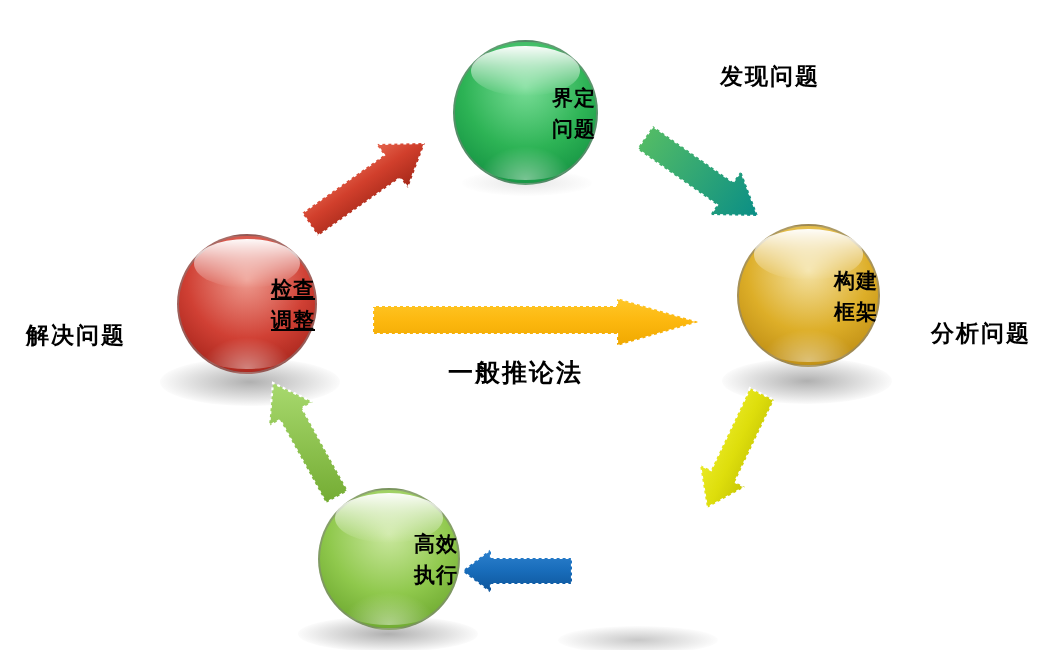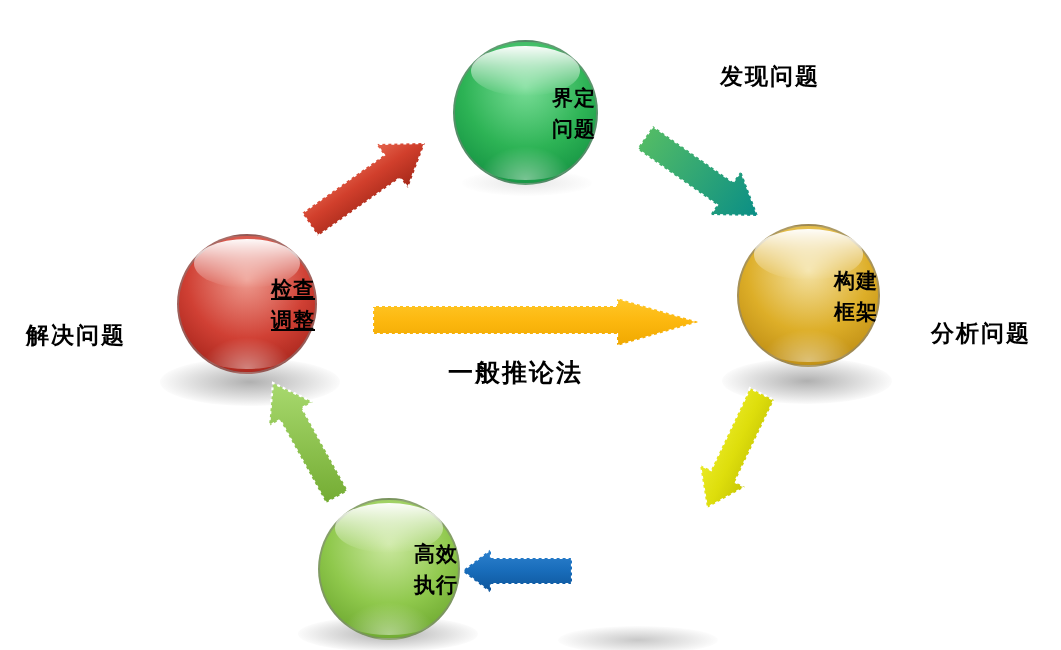--- a/index.html
+++ b/index.html
@@ -43,21 +43,21 @@
     font-weight:bold; font-size:21px; line-height:31px;
     color:#000; letter-spacing:1px;
   }
 
   .node-define    { left:453px; top:40px;  width:145px; height:145px;
     background:radial-gradient(circle at 50% 32%, #79dd97 0%, #2db355 52%, #129041 88%, #0c7f38 100%); }
   .node-framework { left:737px; top:224px; width:143px; height:143px;
     background:radial-gradient(circle at 50% 32%, #f4e2a4 0%, #ddae28 52%, #bb8a12 88%, #a87c10 100%); }
   .node-key       { left:570px; top:505px; width:134px; height:134px;
     background:radial-gradient(circle at 50% 32%, #64a2d9 0%, #1667b6 52%, #0c4c8d 88%, #0a4382 100%); }
-  .node-execute   { left:318px; top:498px; width:142px; height:142px;
+  .node-execute   { left:318px; top:488px; width:142px; height:142px;
     background:radial-gradient(circle at 50% 32%, #cbe8a0 0%, #8fc84c 52%, #6aa52d 88%, #5f9827 100%); }
   .node-check     { left:177px; top:234px; width:140px; height:140px;
     background:radial-gradient(circle at 50% 32%, #ee9b8f 0%, #d04034 52%, #a32219 88%, #941d15 100%);text-decoration:underline; }
 
   
   .shadow {
     position:absolute; z-index:1; border-radius:50%;
     background:radial-gradient(ellipse at center, rgba(80,80,80,.45) 0%, rgba(110,110,110,.22) 45%, rgba(255,255,255,0) 74%);
   }
   .shadow-define    { left:462px; top:170px; width:130px; height:26px; opacity:.3; }

